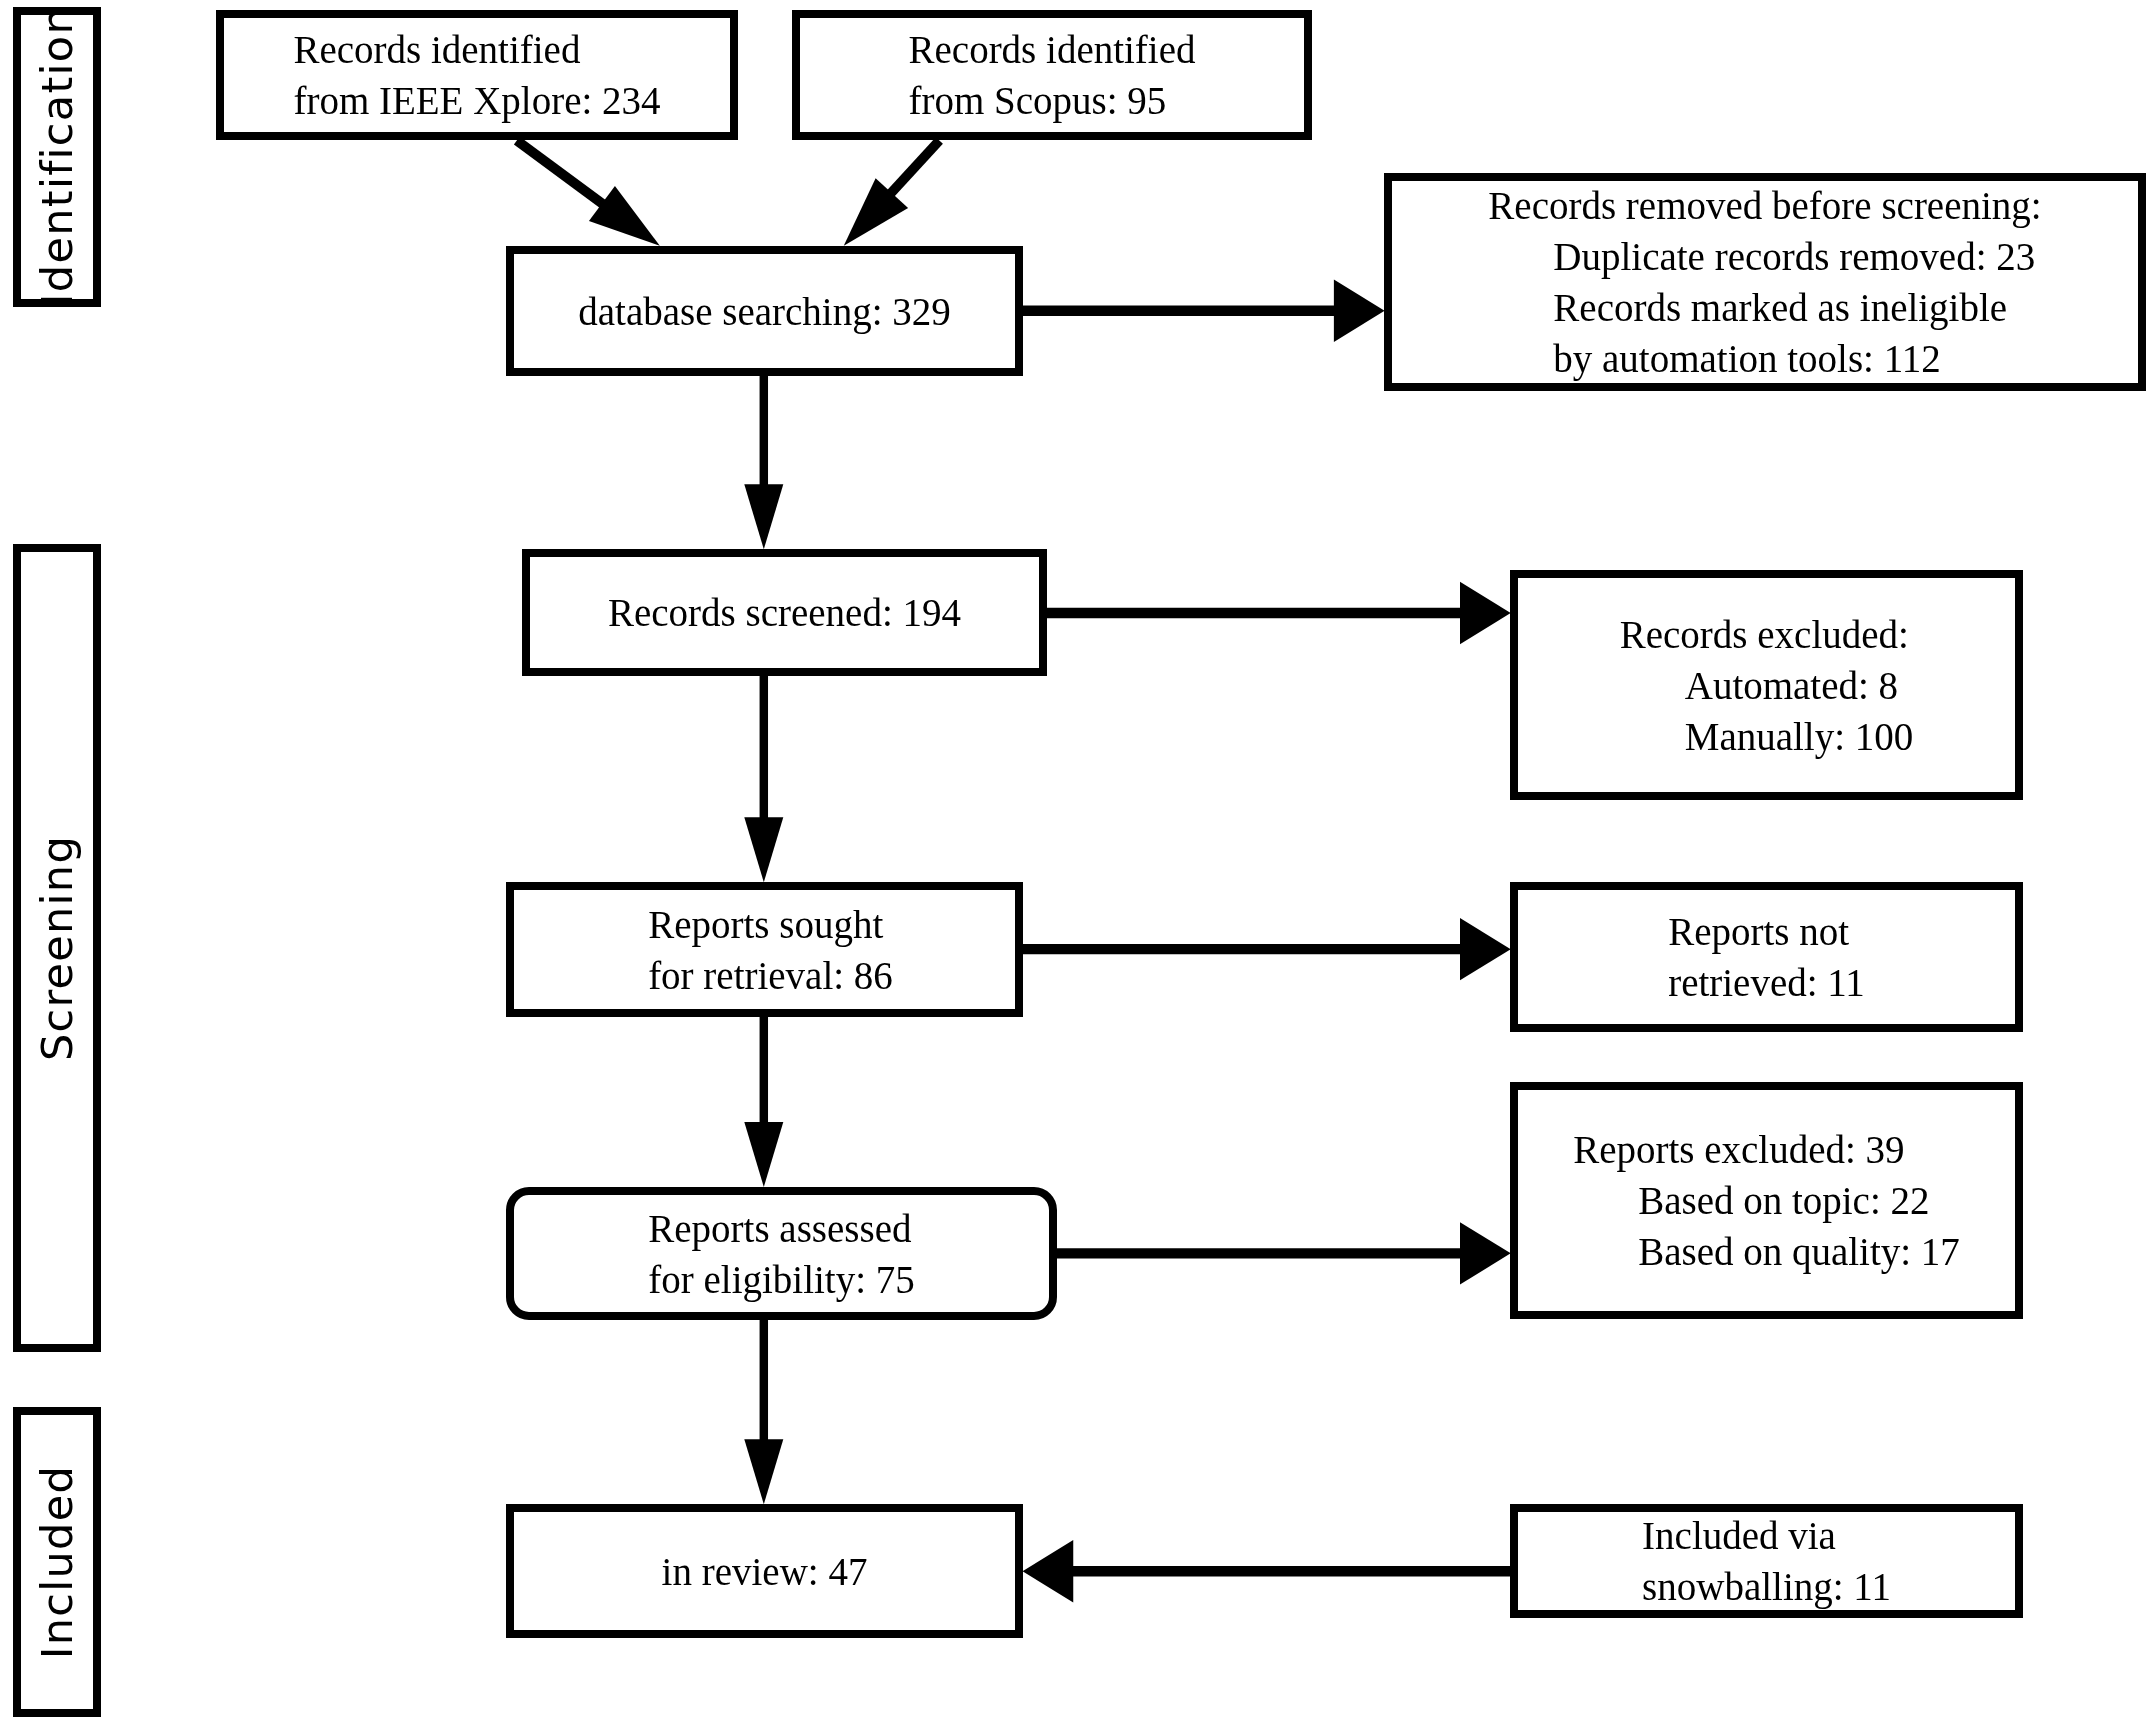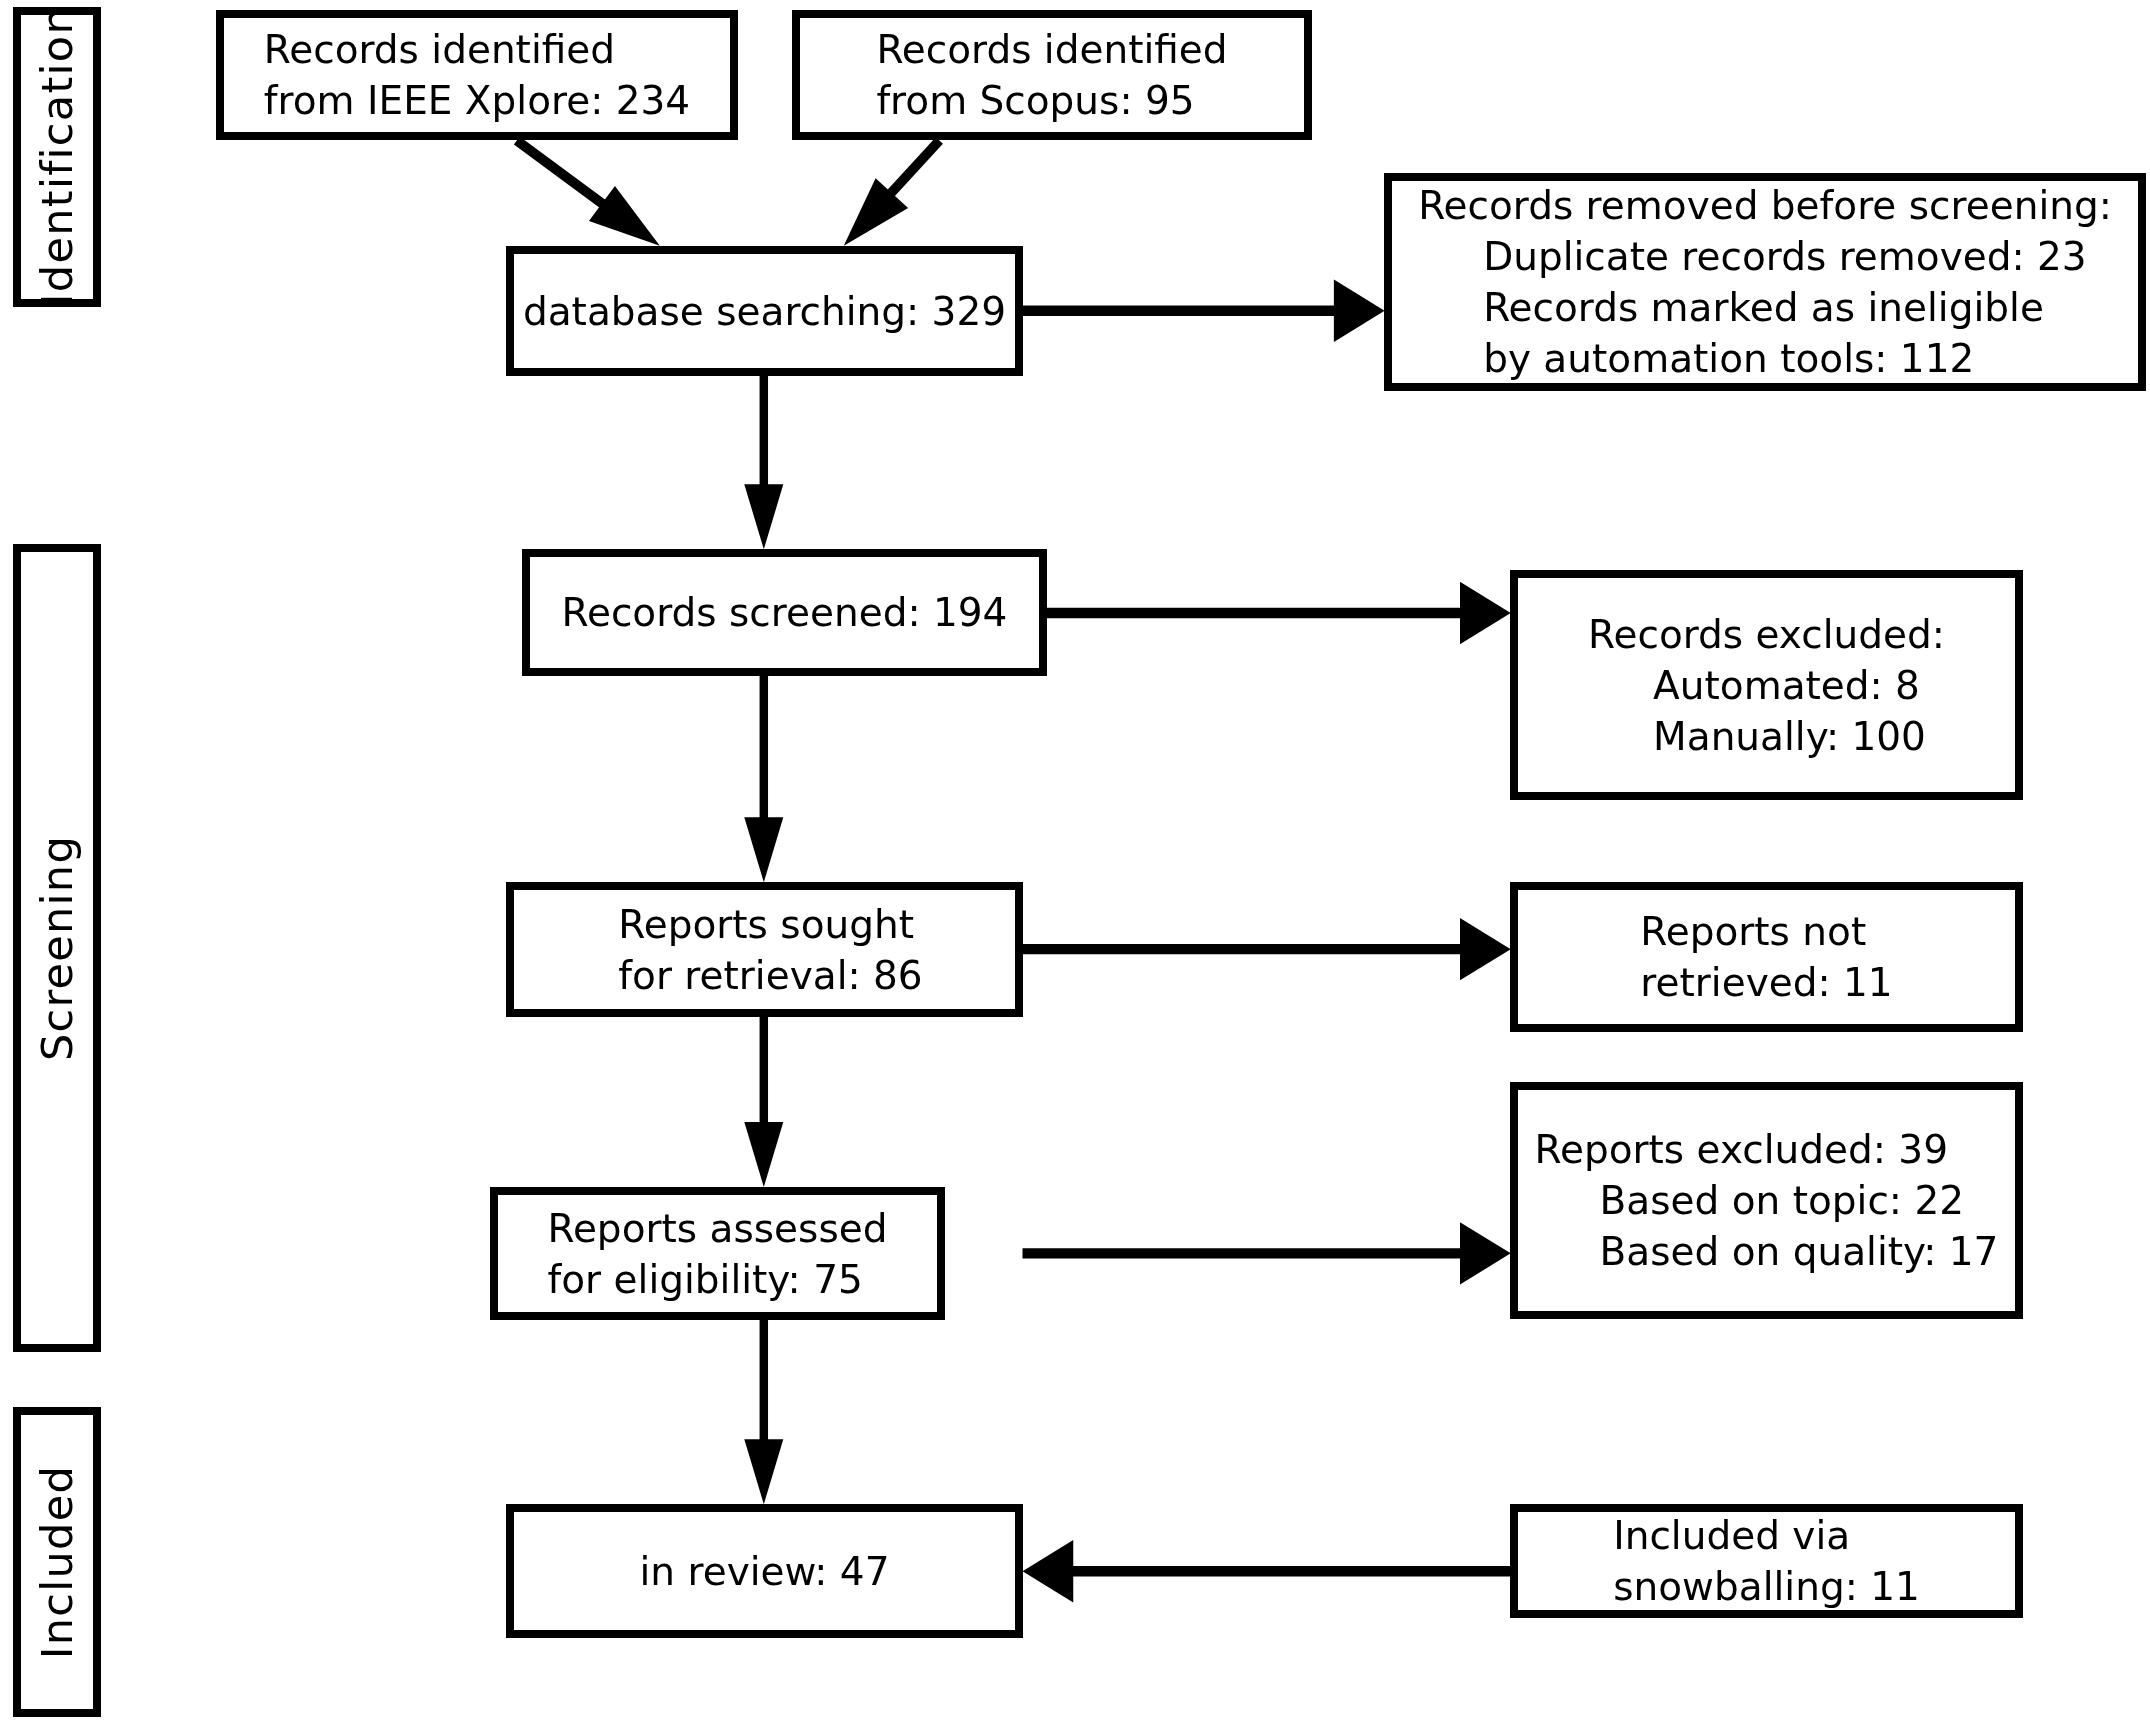--- a/index.html
+++ b/index.html
@@ -23,20 +23,21 @@
   }
   .box {
     position: absolute;
     box-sizing: border-box;
     border: 8.4px solid #000000;
     background: #ffffff;
     display: flex;
     align-items: center;
     justify-content: center;
     overflow: hidden;
+    font-family: Liberation Serif, serif;
   }
   .tb {
     text-align: left;
     font-size: 39px;
     line-height: 51px;
     white-space: nowrap;
   }
   .ln { display: block; }
   .ln.ind { padding-left: 65px; }
   .stage {
@@ -195,21 +196,21 @@
   </div>
 
   <div class="box" style="left:1510px; top:1082px; width:513px; height:237px;">
     <div class="tb">
       <span class="ln">Reports excluded: 39</span>
       <span class="ln ind">Based on topic: 22</span>
       <span class="ln ind">Based on quality: 17</span>
     </div>
   </div>
 
-  <div class="box" style="left:490px; top:1187px; width:455px; height:133px;">
+  <div class="box" style="left:506px; top:1187px; width:551px; height:133px;border-radius:23px;">
     <div class="tb">
       <span class="ln">Reports assessed</span>
       <span class="ln">for eligibility: 75</span>
     </div>
   </div>
 
   <div class="box" style="left:506px; top:1504px; width:517px; height:134px;">
     <div class="tb">
       <span class="ln">in review: 47</span>
     </div>

